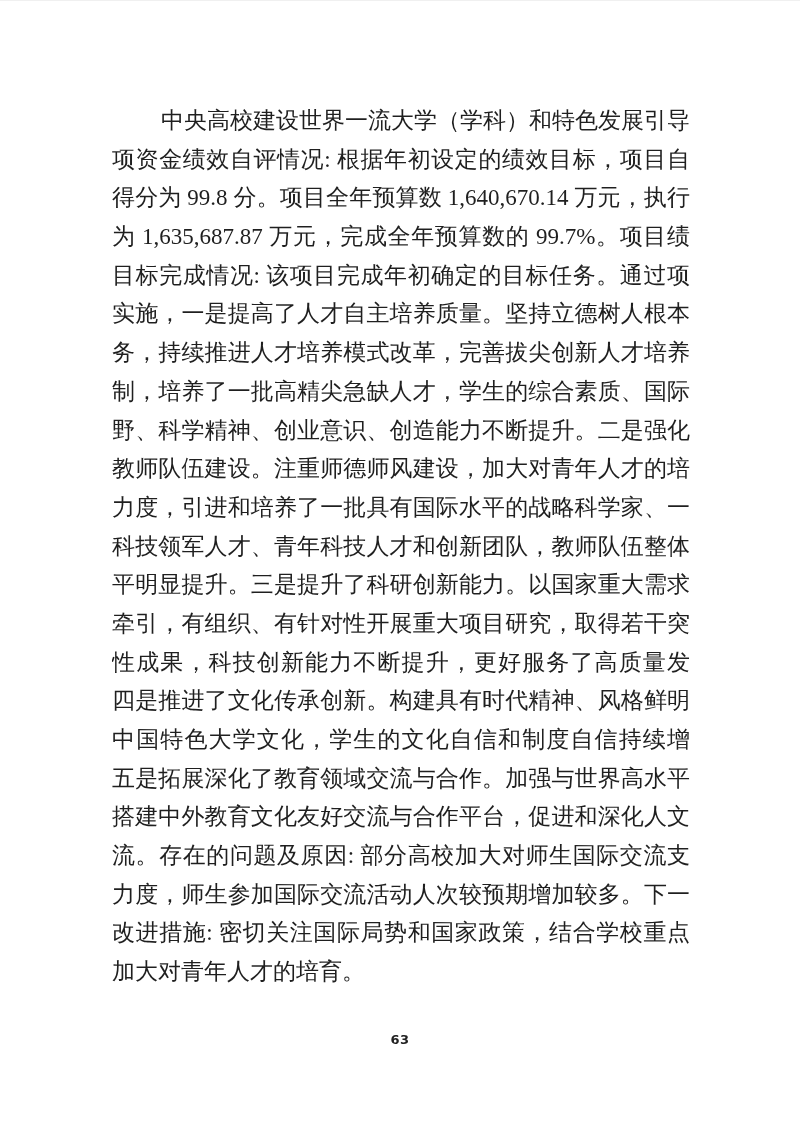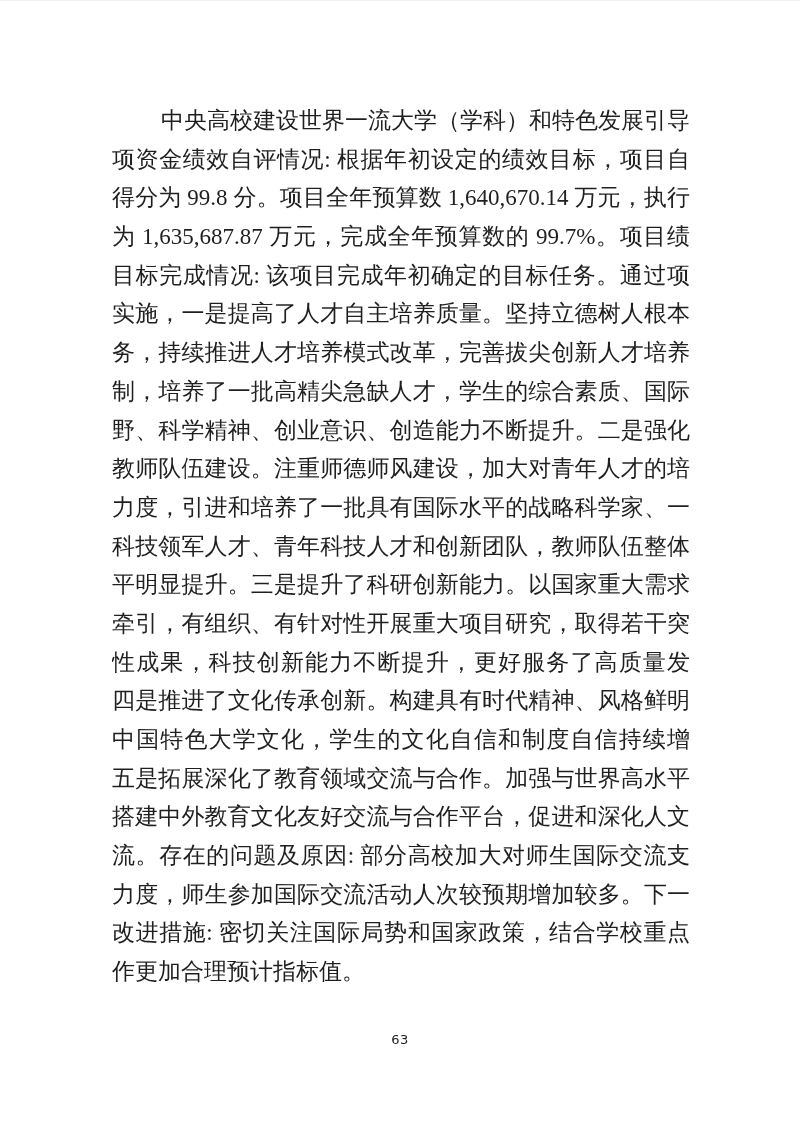--- a/index.html
+++ b/index.html
@@ -45,21 +45,21 @@
     text-align: left;
     text-align-last: left;
   }
   .page-number {
     position: absolute;
     top: 1032px;
     left: 0;
     width: 800px;
     text-align: center;
     font-family: "DejaVu Sans", "Liberation Sans", sans-serif;
-    font-weight: normal;
+    font-weight: bold;
     font-size: 13px;
     color: #222222;
     letter-spacing: 0.5px;
   }
 </style>
 </head>
 <body style="background: rgb(255, 255, 255);">
 
 <div class="page">
   <div class="body-text" id="body-text" style="color: rgb(31, 31, 31);">
@@ -78,16 +78,16 @@
       <div class="text-line">平明显提升。三是提升了科研创新能力。以国家重大需求为</div>
       <div class="text-line">牵引，有组织、有针对性开展重大项目研究，取得若干突破</div>
       <div class="text-line">性成果，科技创新能力不断提升，更好服务了高质量发展。</div>
       <div class="text-line">四是推进了文化传承创新。构建具有时代精神、风格鲜明的</div>
       <div class="text-line">中国特色大学文化，学生的文化自信和制度自信持续增强。</div>
       <div class="text-line">五是拓展深化了教育领域交流与合作。加强与世界高水平大</div>
       <div class="text-line">搭建中外教育文化友好交流与合作平台，促进和深化人文交</div>
       <div class="text-line">流。存在的问题及原因: 部分高校加大对师生国际交流支持</div>
       <div class="text-line">力度，师生参加国际交流活动人次较预期增加较多。下一步</div>
       <div class="text-line">改进措施: 密切关注国际局势和国家政策，结合学校重点工</div>
-      <div class="text-line last">作更加合理预计指标值。</div>
+      <div class="text-line last">加大对青年人才的培育。</div>
     </div>
   <div class="page-number">63</div>
 </div>
 
 </body></html>

